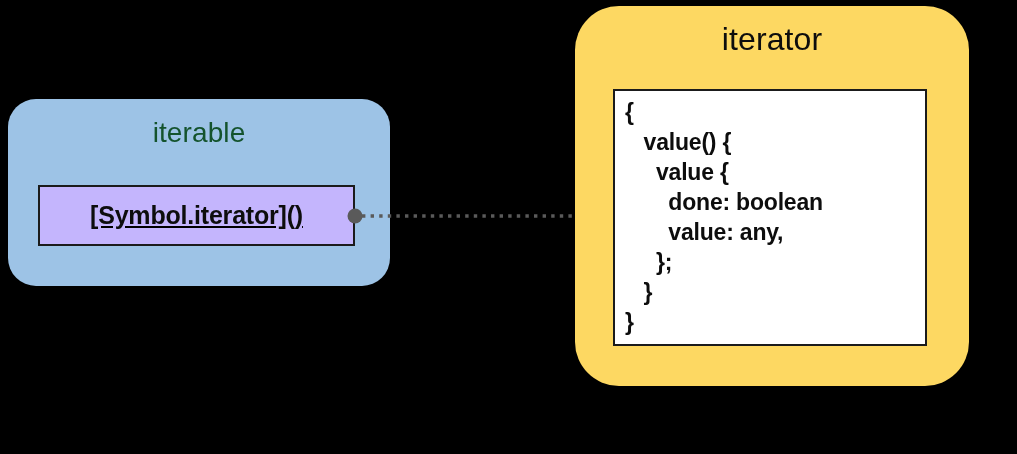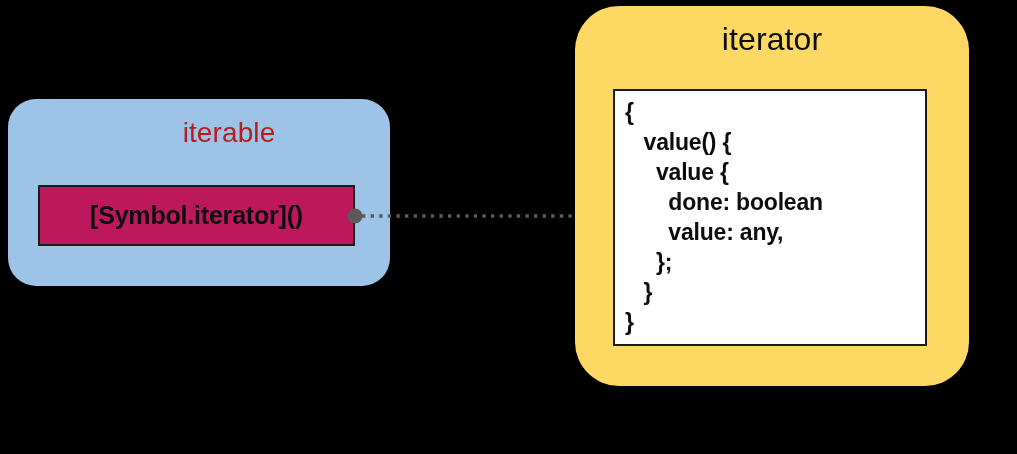--- a/index.html
+++ b/index.html
@@ -31,37 +31,37 @@
     box-sizing: border-box;
   }
   #iterable-title {
     position: absolute;
     left: 0;
     top: 19px;
     width: 100%;
     text-align: center;
     font-size: 28px;
     font-weight: 400;
-    color: #b91c1c;
+    color: #14532d;
     line-height: 1.1;
     letter-spacing: 0.1px;
-    margin-left: 30px;
   }
   #iterable-method-box {
     position: absolute;
     left: 30px;
     top: 86px;
     width: 317px;
     height: 61px;
-    background: #be185d;
+    background: #c4b5fd;
     border: 2px solid #1b1b1b;
     box-sizing: border-box;
     display: flex;
     align-items: center;
     justify-content: center;
+    text-decoration: underline;
   }
   #iterable-method-label {
     font-size: 25px;
     font-weight: 700;
     color: #0d0d0d;
     white-space: nowrap;
     letter-spacing: -0.2px;
   }
 
   

